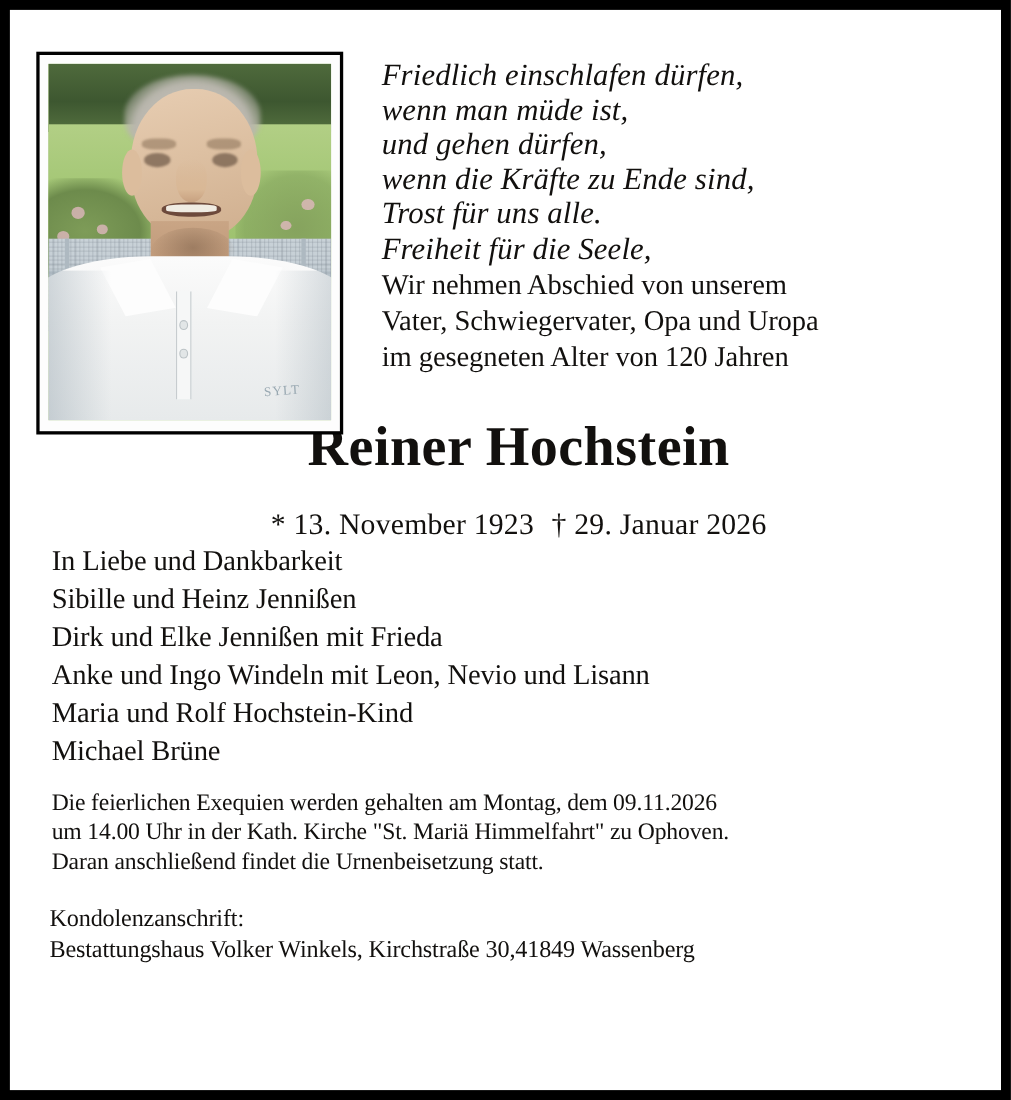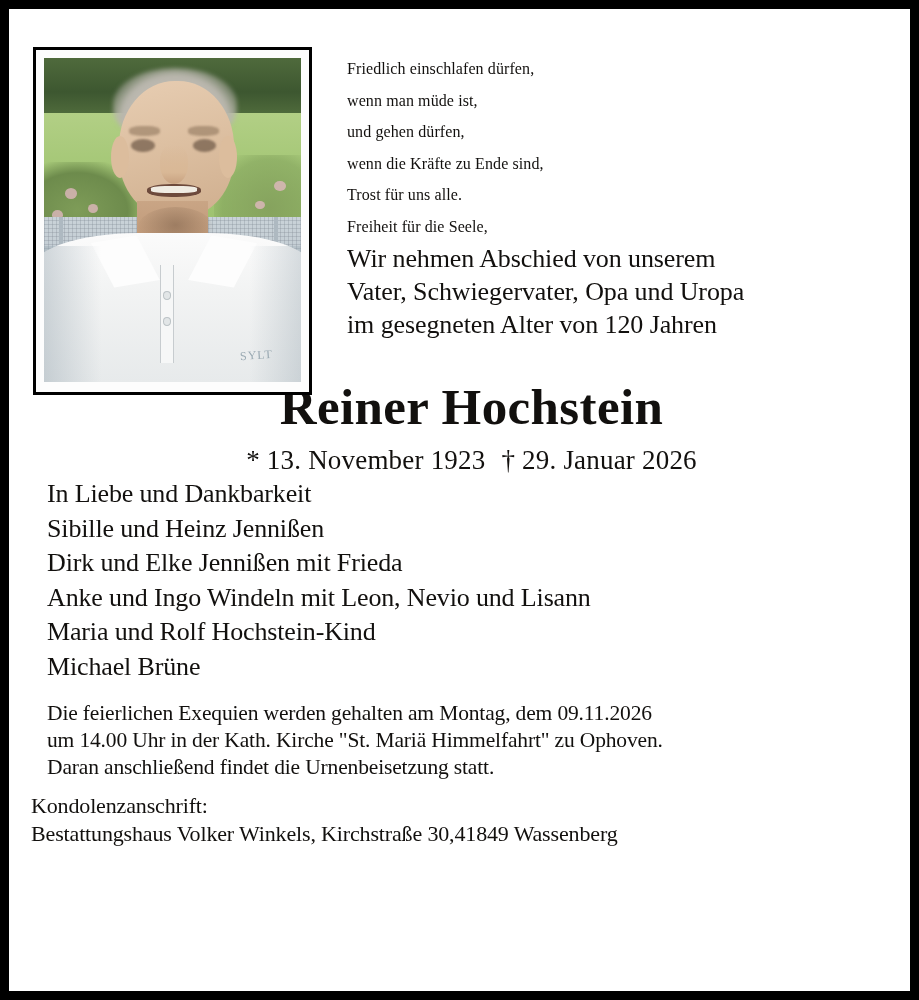--- a/index.html
+++ b/index.html
@@ -192,21 +192,22 @@
   }
 
   
   .text-column {
     position: absolute;
     left: 338px;
     top: 44px;
     right: 18px;
   }
   .poem {
-    font-size: 16px;
+    font-style: italic;
+    font-size: 28px;
     line-height: 31.5px;
     letter-spacing: .1px;
   }
   .poem div { white-space: nowrap; }
 
   .intro {
     font-size: 26px;
     line-height: 33px;
     letter-spacing: -.1px;
   }
@@ -218,21 +219,21 @@
     text-align: center;
     padding-left: 24px;
   }
   .deceased-name {
     font-size: 51px;
     font-weight: bold;
     letter-spacing: .4px;
     line-height: 60px;
   }
   .life-dates {
-    margin-top: 6px;
+    margin-top: 22px;
     font-size: 27px;
     line-height: 34px;
     letter-spacing: .2px;
   }
   .life-dates .gap { display: inline-block; width: 16px; }
 
   
   .mourners {
     padding-left: 38px;
     font-size: 26px;
@@ -245,22 +246,22 @@
   .service {
     margin-top: 16px;
     padding-left: 38px;
     font-size: 21.5px;
     line-height: 27px;
     letter-spacing: -.15px;
   }
   .service div { white-space: nowrap; }
 
   .condolence {
-    margin-top: 11px;
-    padding-left: 22px;
+    margin-top: 24px;
+    padding-left: 36px;
     font-size: 22px;
     line-height: 28px;
     letter-spacing: -.15px;
   }
   .condolence div { white-space: nowrap; }
 </style>
 </head>
 <body>
 
 <div id="obituary-page">

